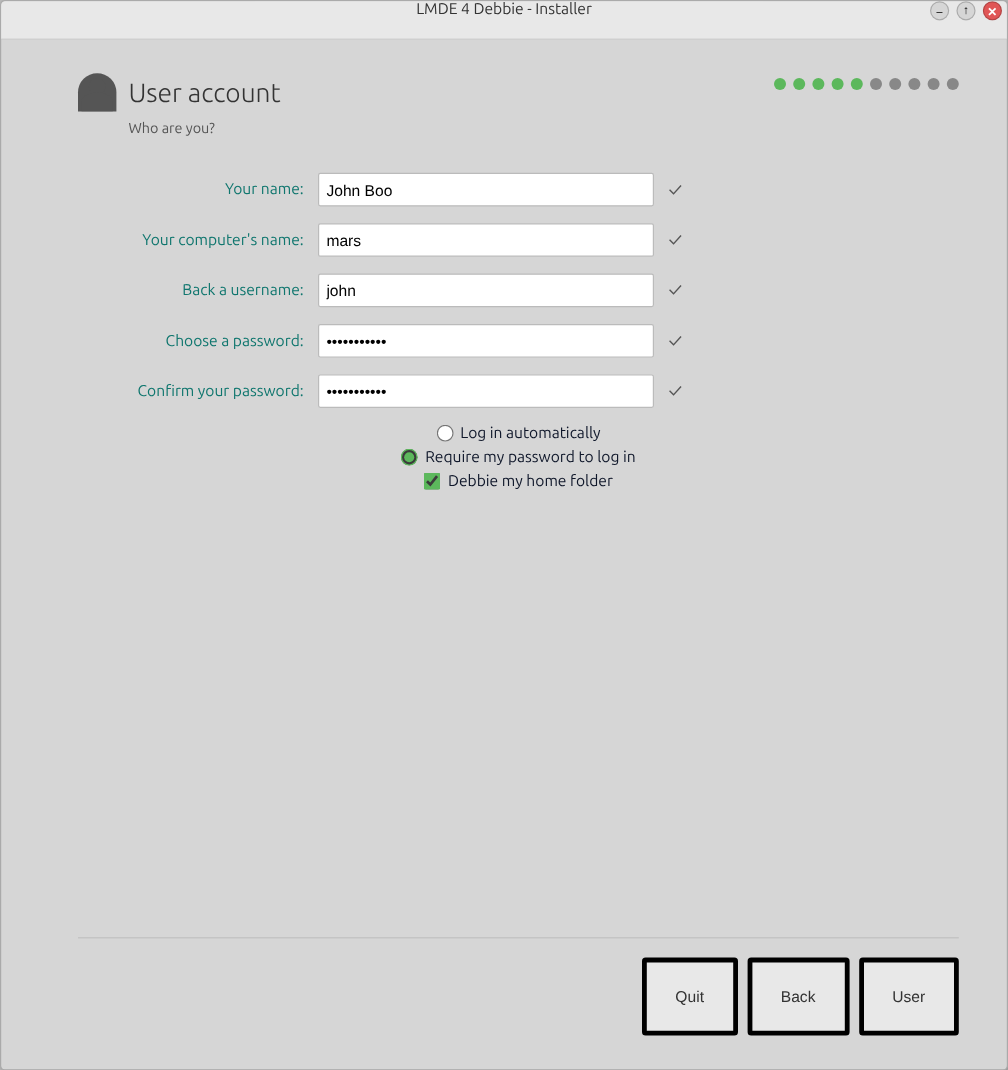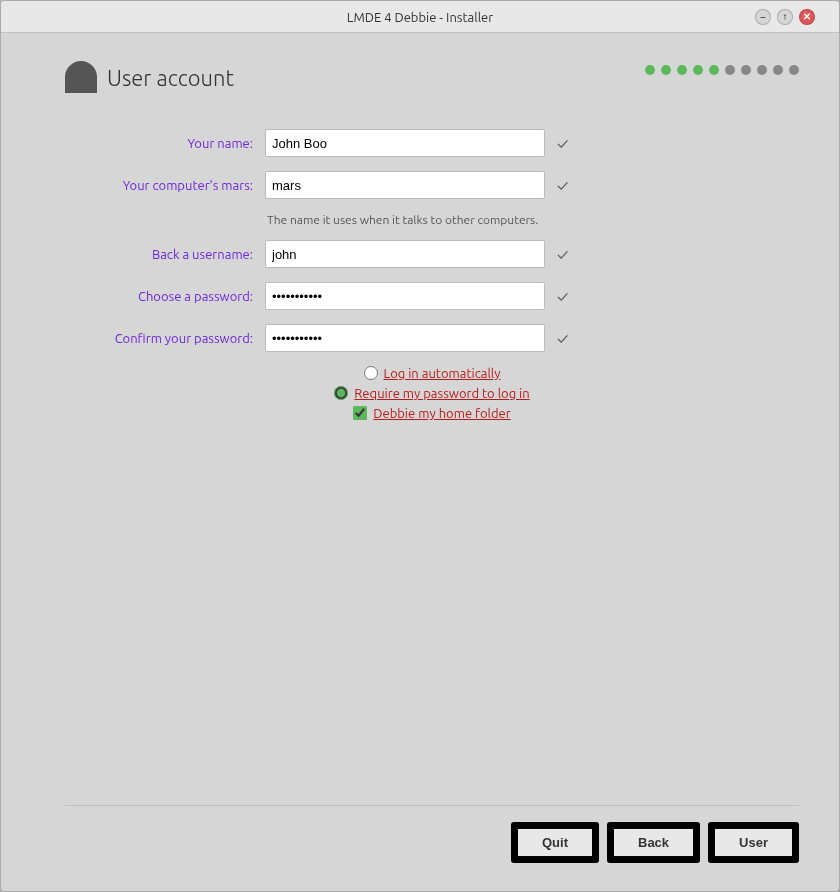--- a/index.html
+++ b/index.html
@@ -19,23 +19,23 @@
       border: 1px solid #aaa;
       border-radius: 4px;
       display: flex;
       flex-direction: column;
       box-shadow: 2px 2px 8px rgba(0,0,0,0.3);
     }
     .titlebar {
       background: #e8e8e8;
       border-bottom: 1px solid #c0c0c0;
       display: flex;
-      align-items: center;
+      align-items: flex-start;
       justify-content: space-between;
-      padding: 0 24px;
+      padding: 0 4px;
       height: 32px;
       border-radius: 4px 4px 0 0;
     }
     .titlebar-title {
       flex: 1;
       text-align: center;
       font-size: 13px;
       color: #333;
     }
     .titlebar-controls {
@@ -141,21 +141,21 @@
     }
     .form-row {
       display: flex;
       align-items: center;
       margin-bottom: 14px;
     }
     .form-label {
       text-align: right;
       width: 200px;
       padding-right: 12px;
-      color: #6d28d9;
+      color: #0f766e;
       font-size: 13px;
       flex-shrink: 0;
     }
     .form-input-wrap {
       display: flex;
       align-items: center;
       gap: 12px;
     }
     .form-input {
       width: 280px;
@@ -202,41 +202,39 @@
       height: 14px;
       accent-color: #5cb85c;
     }
     .checkbox-input {
       width: 14px;
       height: 14px;
       accent-color: #5cb85c;
     }
     .radio-label, .checkbox-label {
       font-size: 13px;
-      color: #b91c1c;
-      text-decoration: underline;
+      color: #0f172a;
     }
 
     .footer {
       display: flex;
       justify-content: flex-end;
       gap: 8px;
       padding: 16px 0 8px 0;
       border-top: 1px solid #c0c0c0;
       margin-top: auto;
     }
     .footer-btn {
-      padding: 6px 24px;
-      font-size: 13px;
-      border: 7px solid #000000;
+      padding: 21px 24px;
+      font-size: 13px;
+      border: 4px solid #000000;
       background: #e8e8e8;
       border-radius: 3px;
       cursor: pointer;
       color: #333;
-      font-weight: bold;
     }
   </style>
 </head>
 <body>
 
 <div class="window">
 
   <div class="titlebar">
     <div class="titlebar-spacer"></div>
     <span class="titlebar-title">LMDE 4 Debbie - Installer</span>
@@ -266,43 +264,40 @@
         <div class="dot active"></div>
         <div class="dot active"></div>
         <div class="dot active"></div>
         <div class="dot"></div>
         <div class="dot"></div>
         <div class="dot"></div>
         <div class="dot"></div>
         <div class="dot"></div>
       </div>
     </div>
+    <div class="subtitle">Who are you?</div>
 
     <div class="form-area">
 
       <div class="form-row">
         <label class="form-label">Your name:</label>
         <div class="form-input-wrap">
           <input class="form-input" type="text" value="John Boo" style="">
           <span class="checkmark">✓</span>
         </div>
       </div>
 
       <div class="form-row">
-        <label class="form-label">Your computer's mars:</label>
+        <label class="form-label">Your computer's name:</label>
         <div class="form-input-wrap">
           <input class="form-input" type="text" value="mars" style="">
           <span class="checkmark">✓</span>
         </div>
       </div>
 
-      <div class="hint-row">
-        <div class="hint-spacer"></div>
-        <span class="hint-text">The name it uses when it talks to other computers.</span>
-      </div>
 
       <div class="form-row">
         <label class="form-label">Back a username:</label>
         <div class="form-input-wrap">
           <input class="form-input" type="text" value="john" style="">
           <span class="checkmark">✓</span>
         </div>
       </div>
 
       <div class="form-row">

